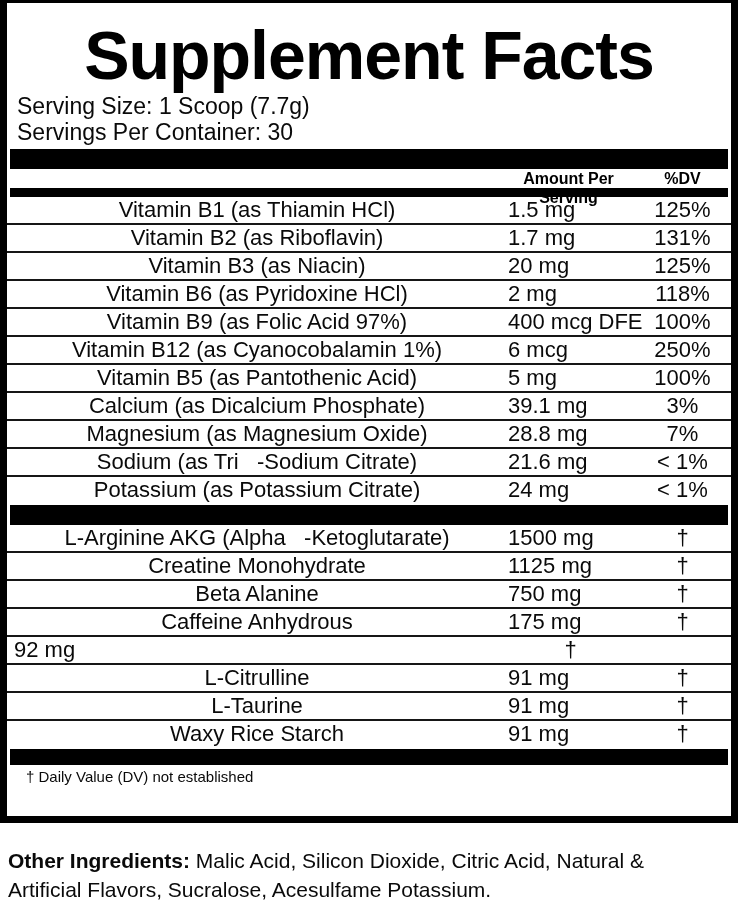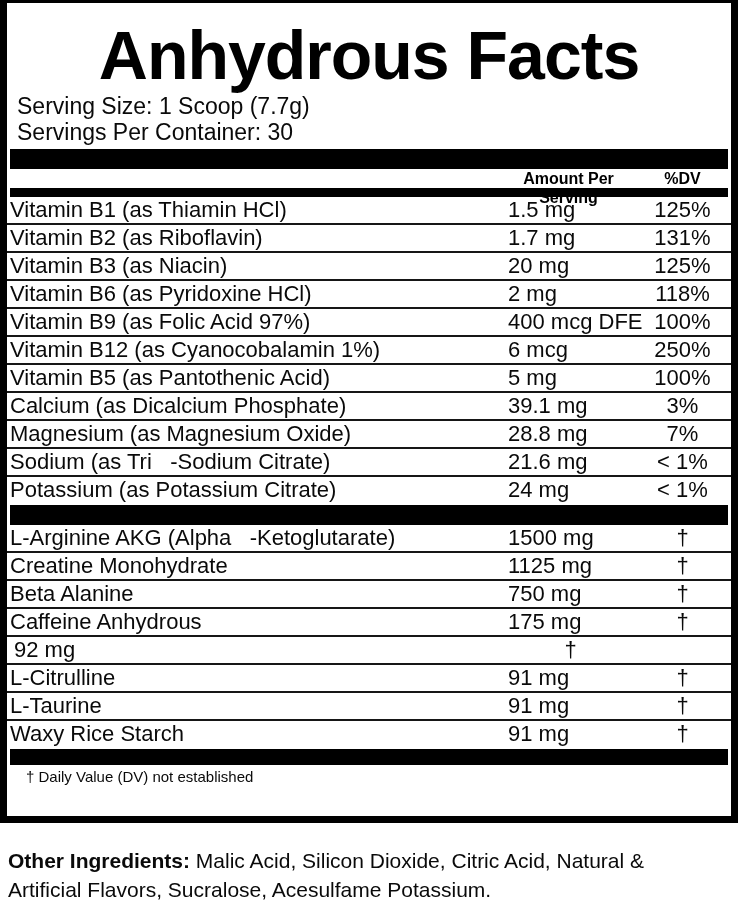--- a/index.html
+++ b/index.html
@@ -56,21 +56,21 @@
   .rows .row {
     display: grid;
     grid-template-columns: 1fr 133px 91px;
     padding: 0 3px;
     height: 28px;
     line-height: 26px;
     font-size: 22px;
     color: #0a0a0a;
   }
   .rows .row:not(:last-child) { border-bottom: 2px solid #161616; }
-  .row .c-name { white-space: pre; overflow: hidden; }
+  .row .c-name { white-space: pre; overflow: hidden; text-align: center; }
   .row .c-amt  { padding-left: 4px; white-space: nowrap; }
   .row .c-dv   { text-align: center; white-space: nowrap; }
   .footnote {
     padding-left: 19px;
     height: 27px;
     line-height: 24px;
     font-size: 15px;
     color: #0a0a0a;
   }
   
@@ -84,21 +84,21 @@
   }
   .other strong { font-weight: bold; }
 </style>
 </head>
 <body>
 
 <div class="page">
 
   <section class="label">
 
-    <h1 class="title">Anhydrous Facts</h1>
+    <h1 class="title">Supplement Facts</h1>
 
     <div class="serv">Serving Size: 1 Scoop (7.7g)</div>
     <div class="serv">Servings Per Container: 30</div>
 
     <div class="bar bar-top"></div>
 
     <div class="hdr">
       <span class="h-name"></span>
       <span class="h-amt">Amount Per Serving</span>
       <span class="h-dv">%DV</span>

